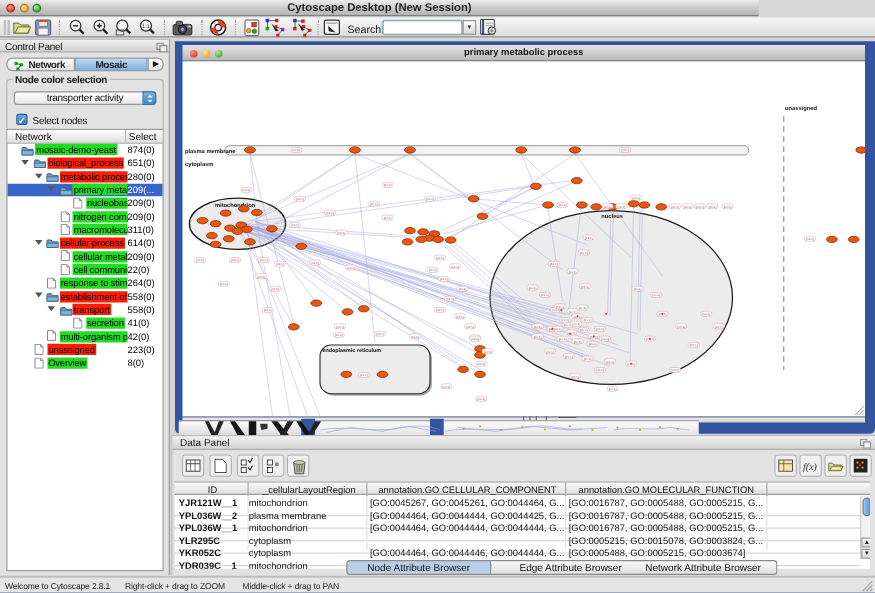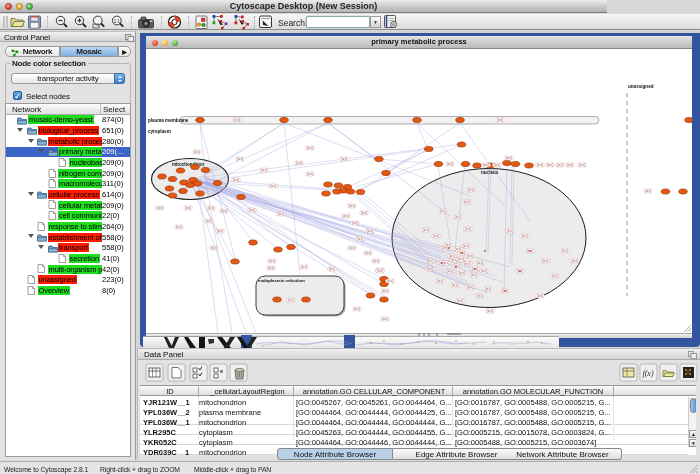--- a/index.html
+++ b/index.html
@@ -53,21 +53,21 @@
 .frag{position:absolute;}
 
 #dpanel{left:137px;top:348px;width:563px;height:112px;background:#e2e2e2;border-top:1px solid #bbb;border-left:1px solid #bbb;}
 #dphead{position:absolute;left:0;top:0;width:562px;height:11px;background:linear-gradient(#f0f0f0,#d2d2d2);border-bottom:1px solid #aaa;}
 #dphead span{position:absolute;left:6px;top:1px;font-size:8px;color:#111;}
 #dtool{position:absolute;left:0;top:12px;width:562px;height:23px;}
 #dtable{position:absolute;left:2px;top:36px;width:556px;height:70px;background:#fff;overflow:hidden;}
 #dhdr{position:absolute;left:0;top:0;width:556px;height:11px;background:linear-gradient(#fbfbfb,#dedede);border-top:1px solid #999;border-bottom:1px solid #999;}
 .dh{position:absolute;top:1px;font-size:7.5px;color:#111;text-align:center;}
 .dv{position:absolute;top:0;height:11px;border-left:1px solid #aaa;}
-.drow{position:absolute;width:548px;height:28px;border-bottom:1px solid #d8d8d8;font-size:7.5px;color:#111;}
+.drow{position:absolute;width:548px;height:16px;border-bottom:1px solid #d8d8d8;font-size:7.5px;color:#111;}
 .drow span{position:absolute;top:1px;white-space:nowrap;overflow:hidden;}
 .c1{left:3px;width:55px;font-weight:bold;}
 .c2{left:59px;width:92px;}
 .c3{left:156px;width:156px;}
 .c4{left:315px;width:158px;}
 
 #vsb{position:absolute;left:548px;top:12px;width:9px;height:50px;background:#f2f2f2;border-left:1px solid #ccc;}
 #vsbthumb{position:absolute;left:1px;top:1px;width:7px;height:15px;background:linear-gradient(90deg,#9ec7ef,#5793d6);border-radius:4px;border:1px solid #777;}
 .sbbtn{position:absolute;left:0px;width:9px;height:8px;background:linear-gradient(#fdfdfd,#d8d8d8);border:1px solid #999;font-size:5px;text-align:center;line-height:7px;color:#222;}
 .btab{position:absolute;top:448px;height:12px;border:1px solid #8a8a8a;font-size:8px;color:#111;text-align:center;line-height:11px;background:linear-gradient(#fafafa,#dedede);}
@@ -890,21 +890,20 @@
         </div>
         <div class="drow" style="top:31.8px;">
           <span class="c1">YPL036W__1</span>
           <span class="c2">mitochondrion</span>
           <span class="c3">[GO:0044464, GO:0044444, GO:0044444, G...</span>
           <span class="c4">[GO:0016787, GO:0005488, GO:0005215, G...</span>
         </div>
         <div class="drow" style="top:41.7px;">
           <span class="c1">YLR295C</span>
           <span class="c2">cytoplasm</span>
-          <span class="c3">[GO:0045263, GO:0044444, GO:0044455, G...</span>
           <span class="c4">[GO:0005215, GO:0015078, GO:0003824, G...</span>
         </div>
         <div class="drow" style="top:51.6px;">
           <span class="c1">YKR052C</span>
           <span class="c2">cytoplasm</span>
           <span class="c3">[GO:0044464, GO:0044446, GO:0044444, G...</span>
           <span class="c4">[GO:0005488, GO:0005215, GO:0003674]</span>
         </div>
         <div class="drow" style="top:61.5px;">
           <span class="c1">YDR039C__1</span>

